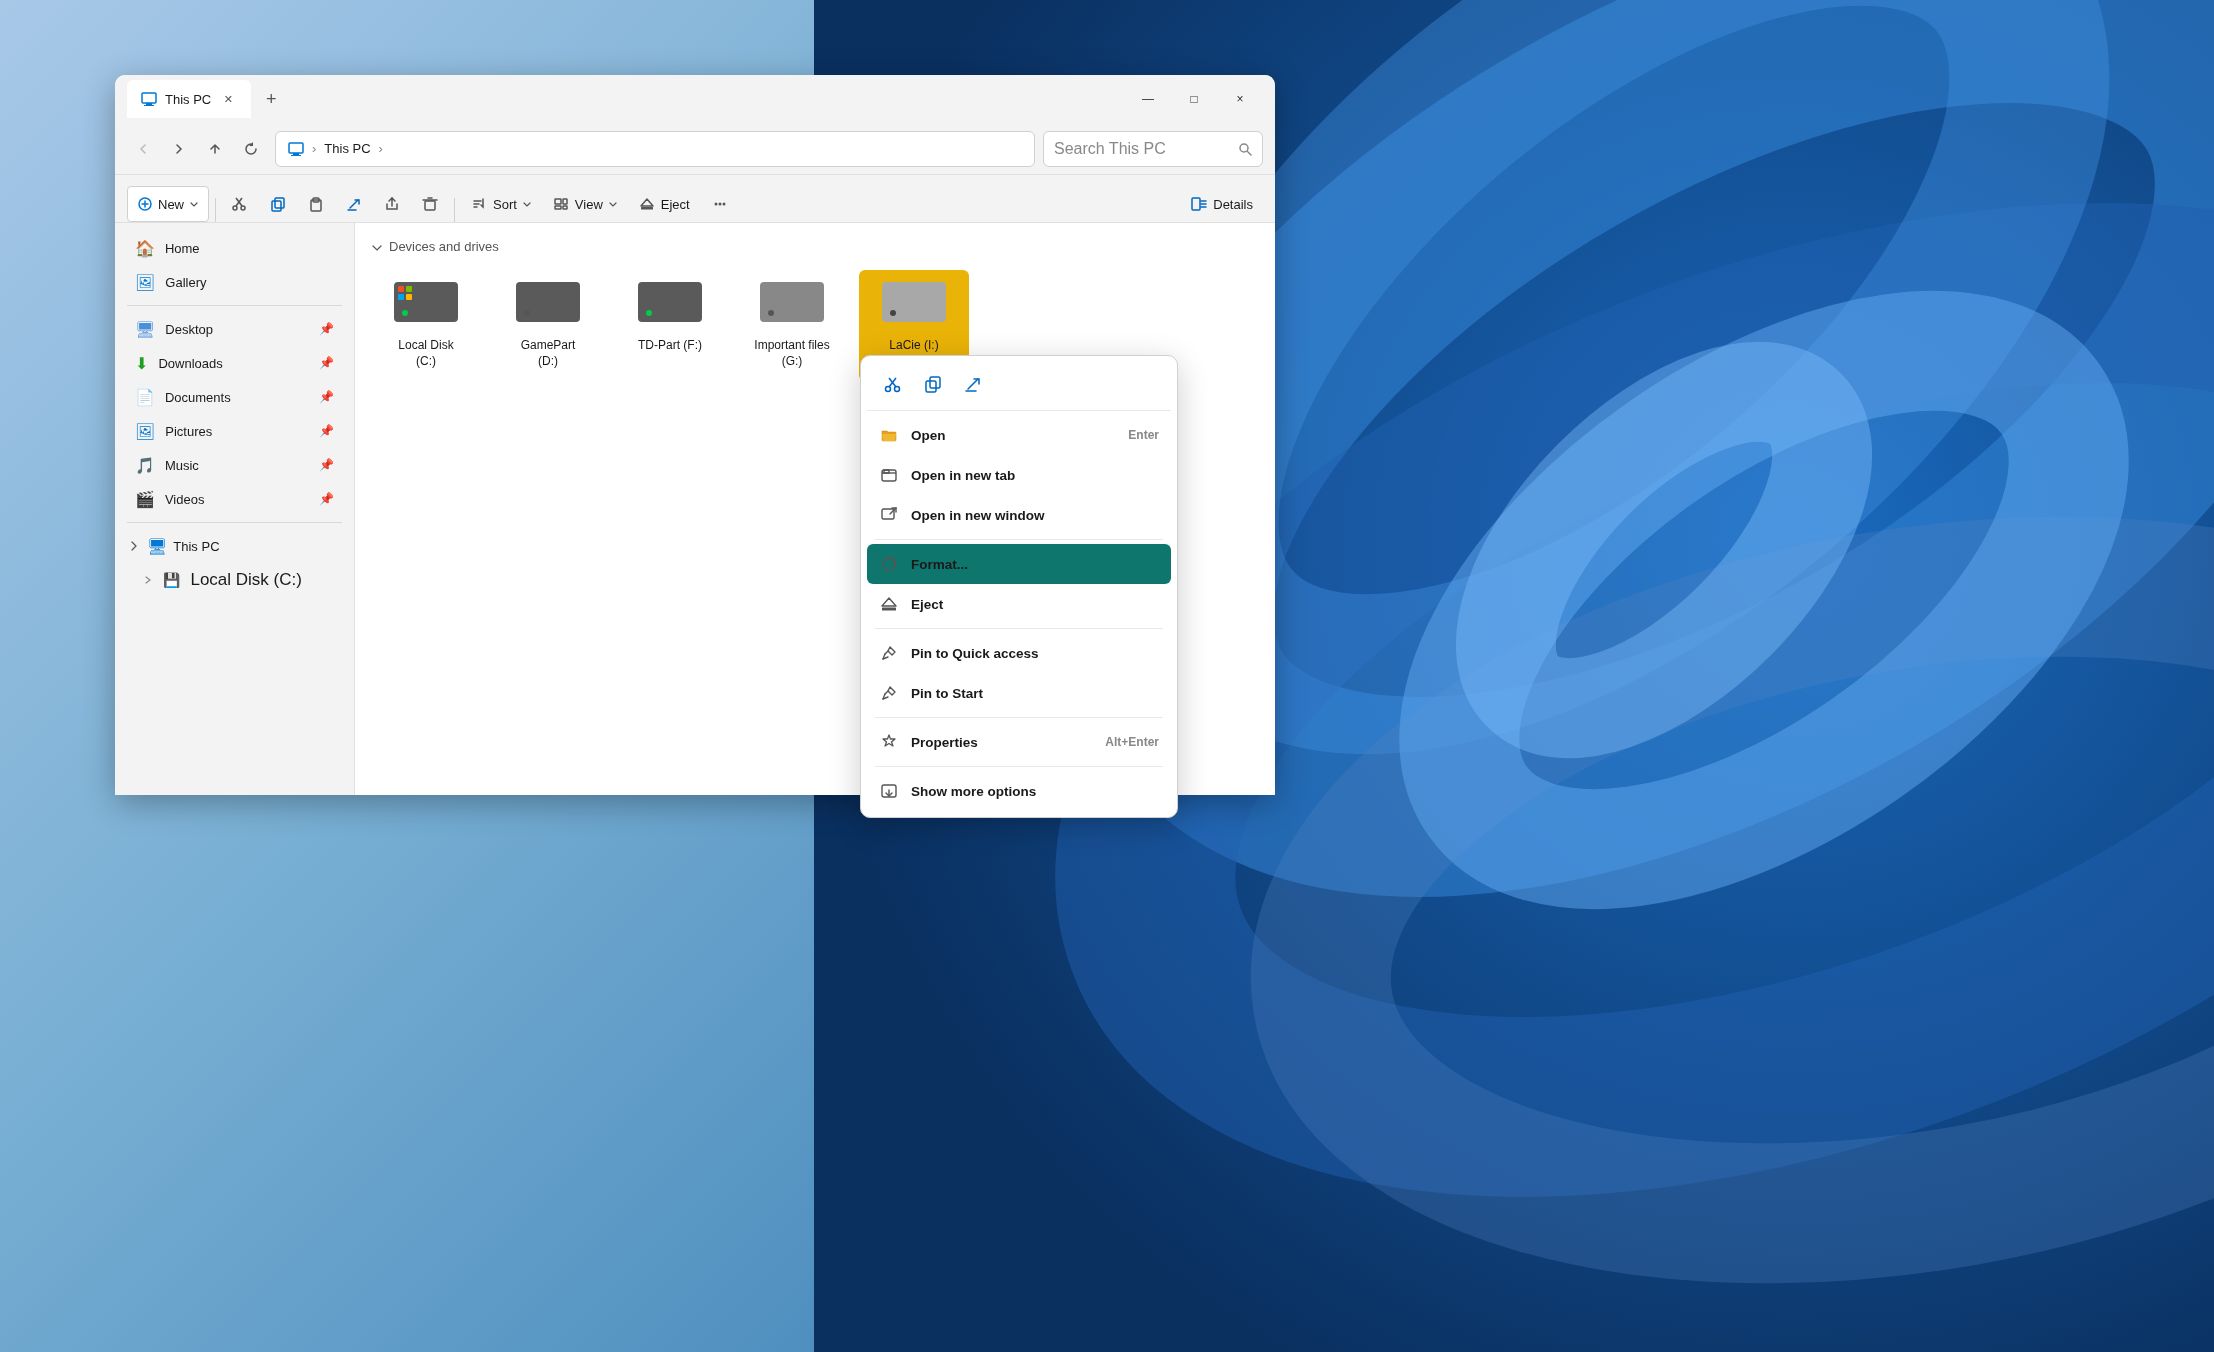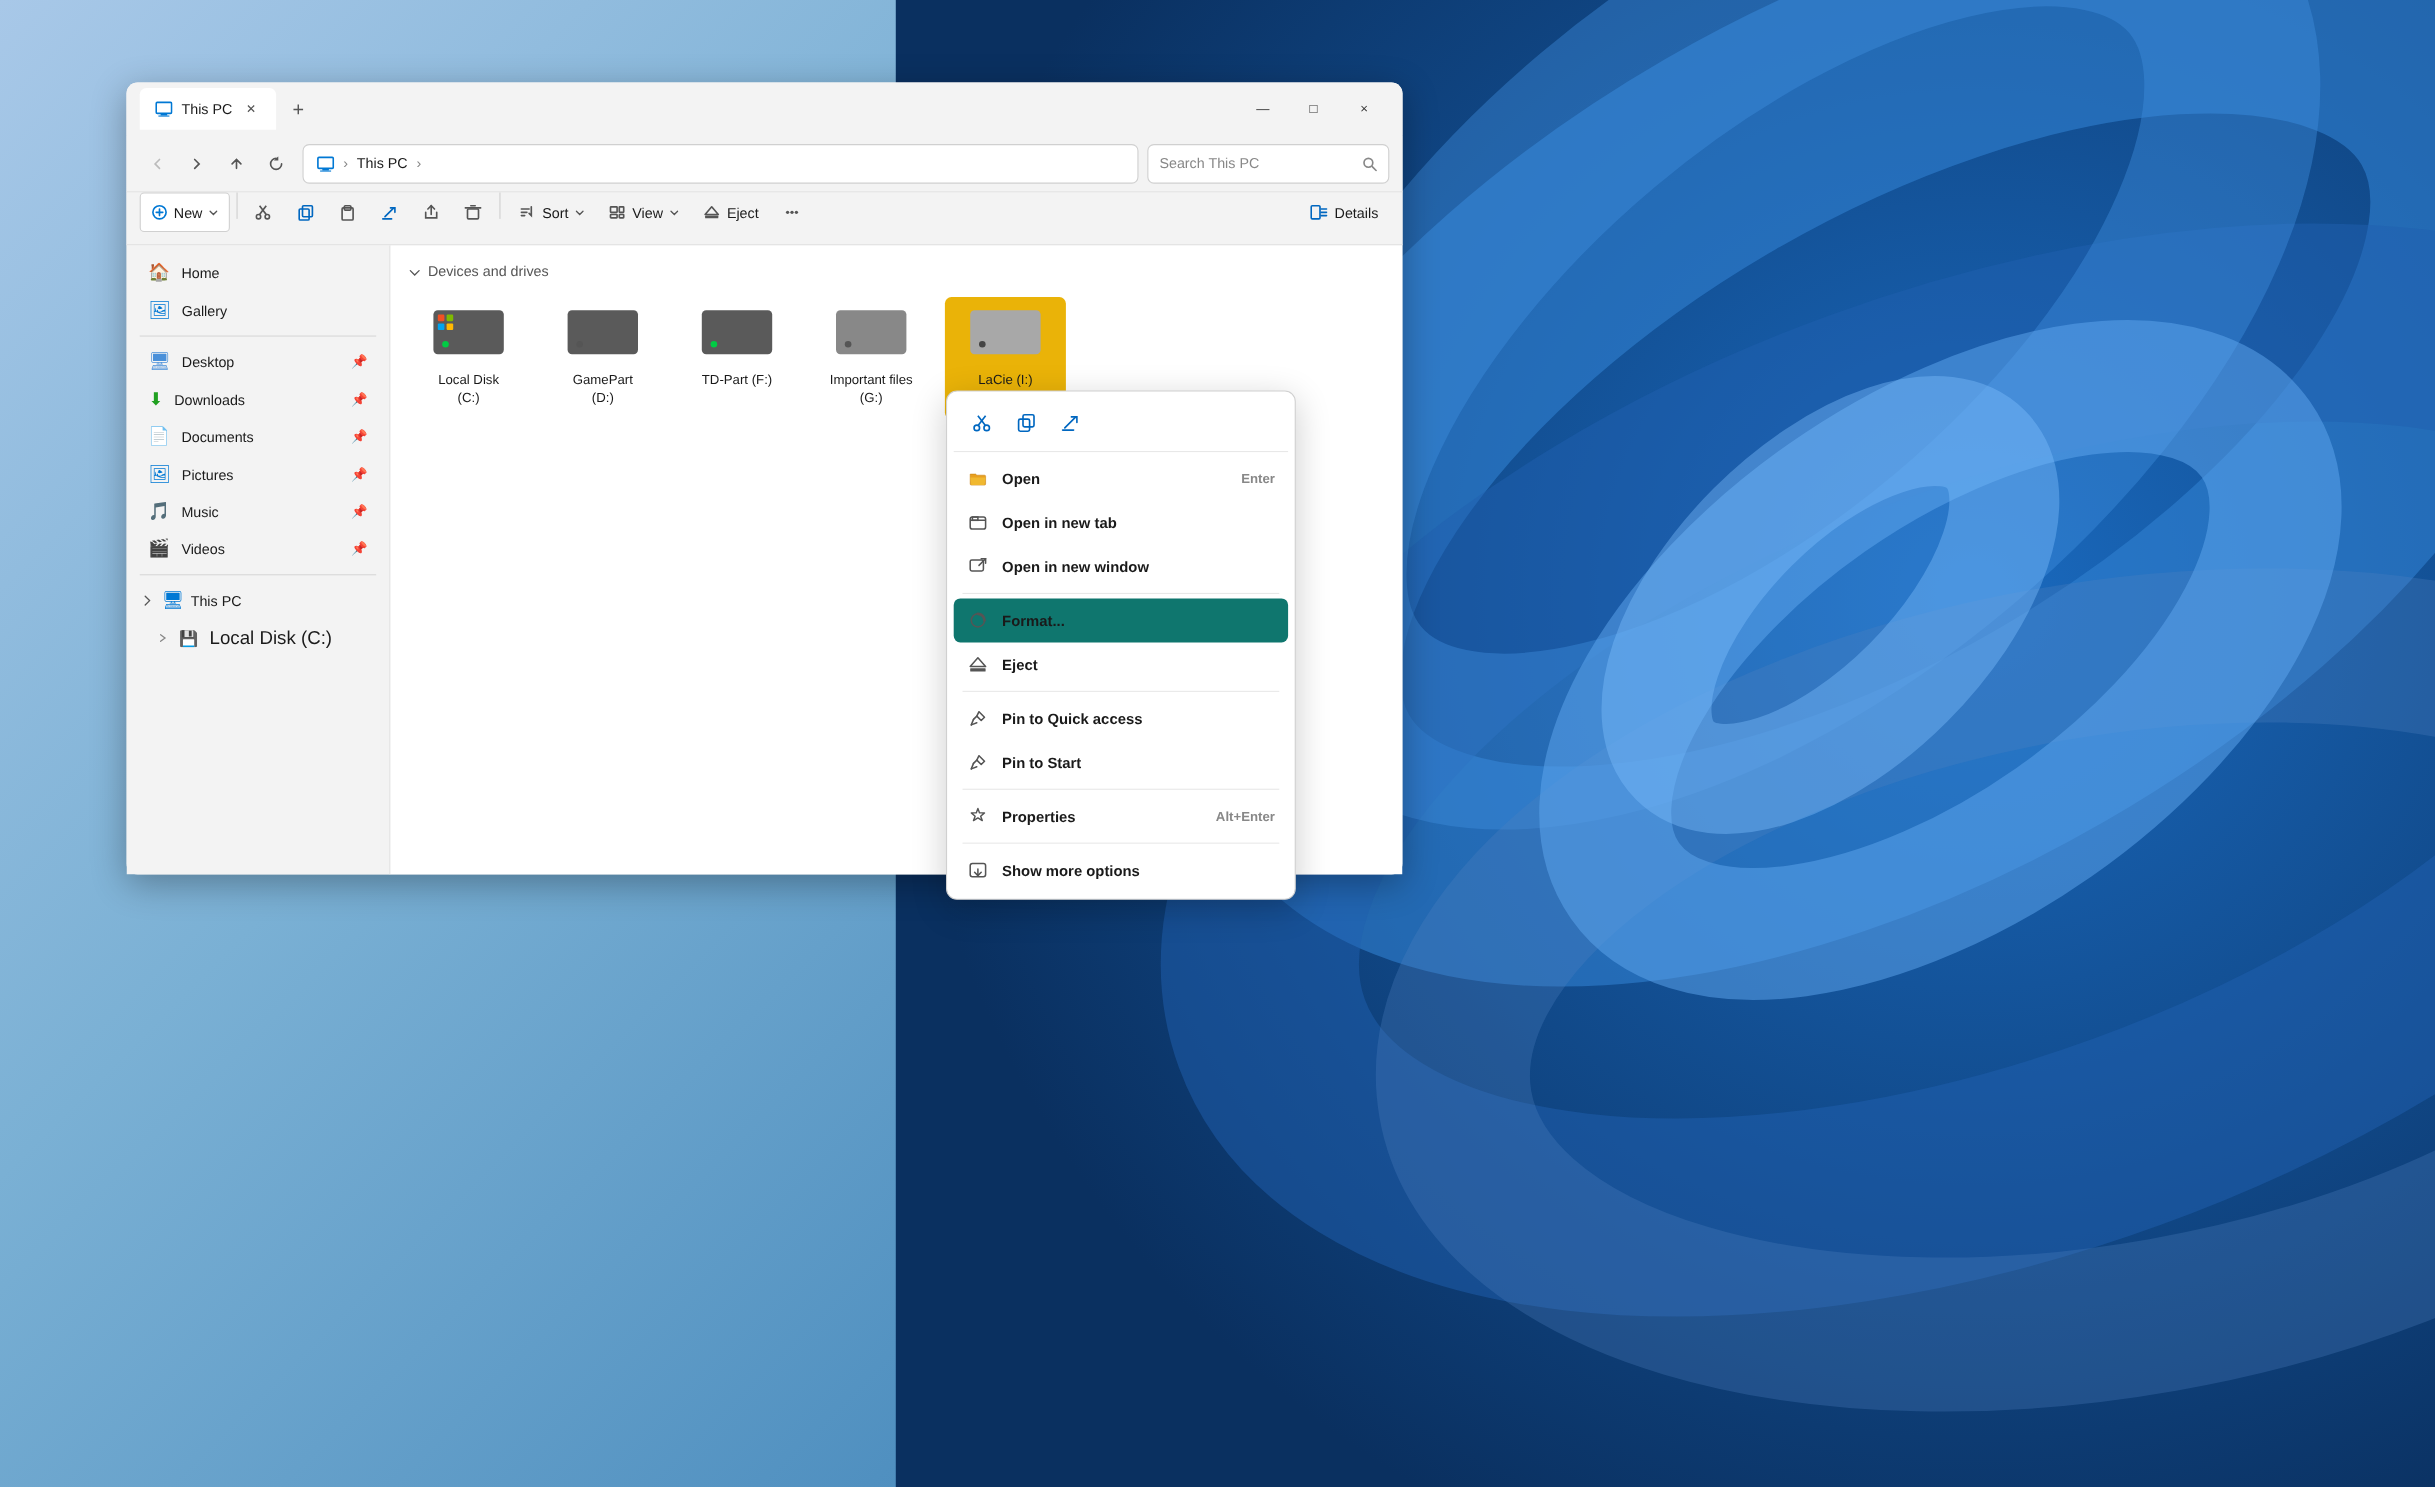--- a/index.html
+++ b/index.html
@@ -156,21 +156,21 @@
       gap: 6px;
       font-size: 13px;
       color: #888;
     }
 
     
     .toolbar {
       height: 48px;
       background: #f3f3f3;
       display: flex;
-      align-items: flex-start;
+      align-items: flex-end;
       padding: 0 12px;
       gap: 2px;
       flex-shrink: 0;
       border-bottom: 1px solid #e0e0e0;
     }
     .toolbar-btn {
       height: 36px;
       padding: 0 10px;
       border-radius: 4px;
       display: flex;
@@ -467,21 +467,21 @@
       <svg width="16" height="16" viewBox="0 0 16 16">
         <rect x="1" y="2" width="14" height="10" rx="1" fill="none" stroke="#0078d4" stroke-width="1.5"></rect>
         <rect x="5" y="12" width="6" height="2" fill="#0078d4"></rect>
         <rect x="3" y="14" width="10" height="1" fill="#0078d4"></rect>
       </svg>
       <span style="color:#888">›</span>
       <span style="font-weight:500">This PC</span>
       <span style="color:#888">›</span>
     </div>
     <div class="search-bar">
-      <span style="color:#888;font-size:13px">Search This PC</span>
+      <span style="color:#888;font-size:16px">Search This PC</span>
       <svg width="14" height="14" viewBox="0 0 14 14" style="margin-left:auto">
         <circle cx="6" cy="6" r="4" fill="none" stroke="#888" stroke-width="1.5"></circle>
         <line x1="9.5" y1="9.5" x2="13" y2="13" stroke="#888" stroke-width="1.5" stroke-linecap="round"></line>
       </svg>
     </div>
   </div>
 
   <div class="toolbar">
     <div class="toolbar-btn new-btn">
       <svg width="14" height="14" viewBox="0 0 14 14">

